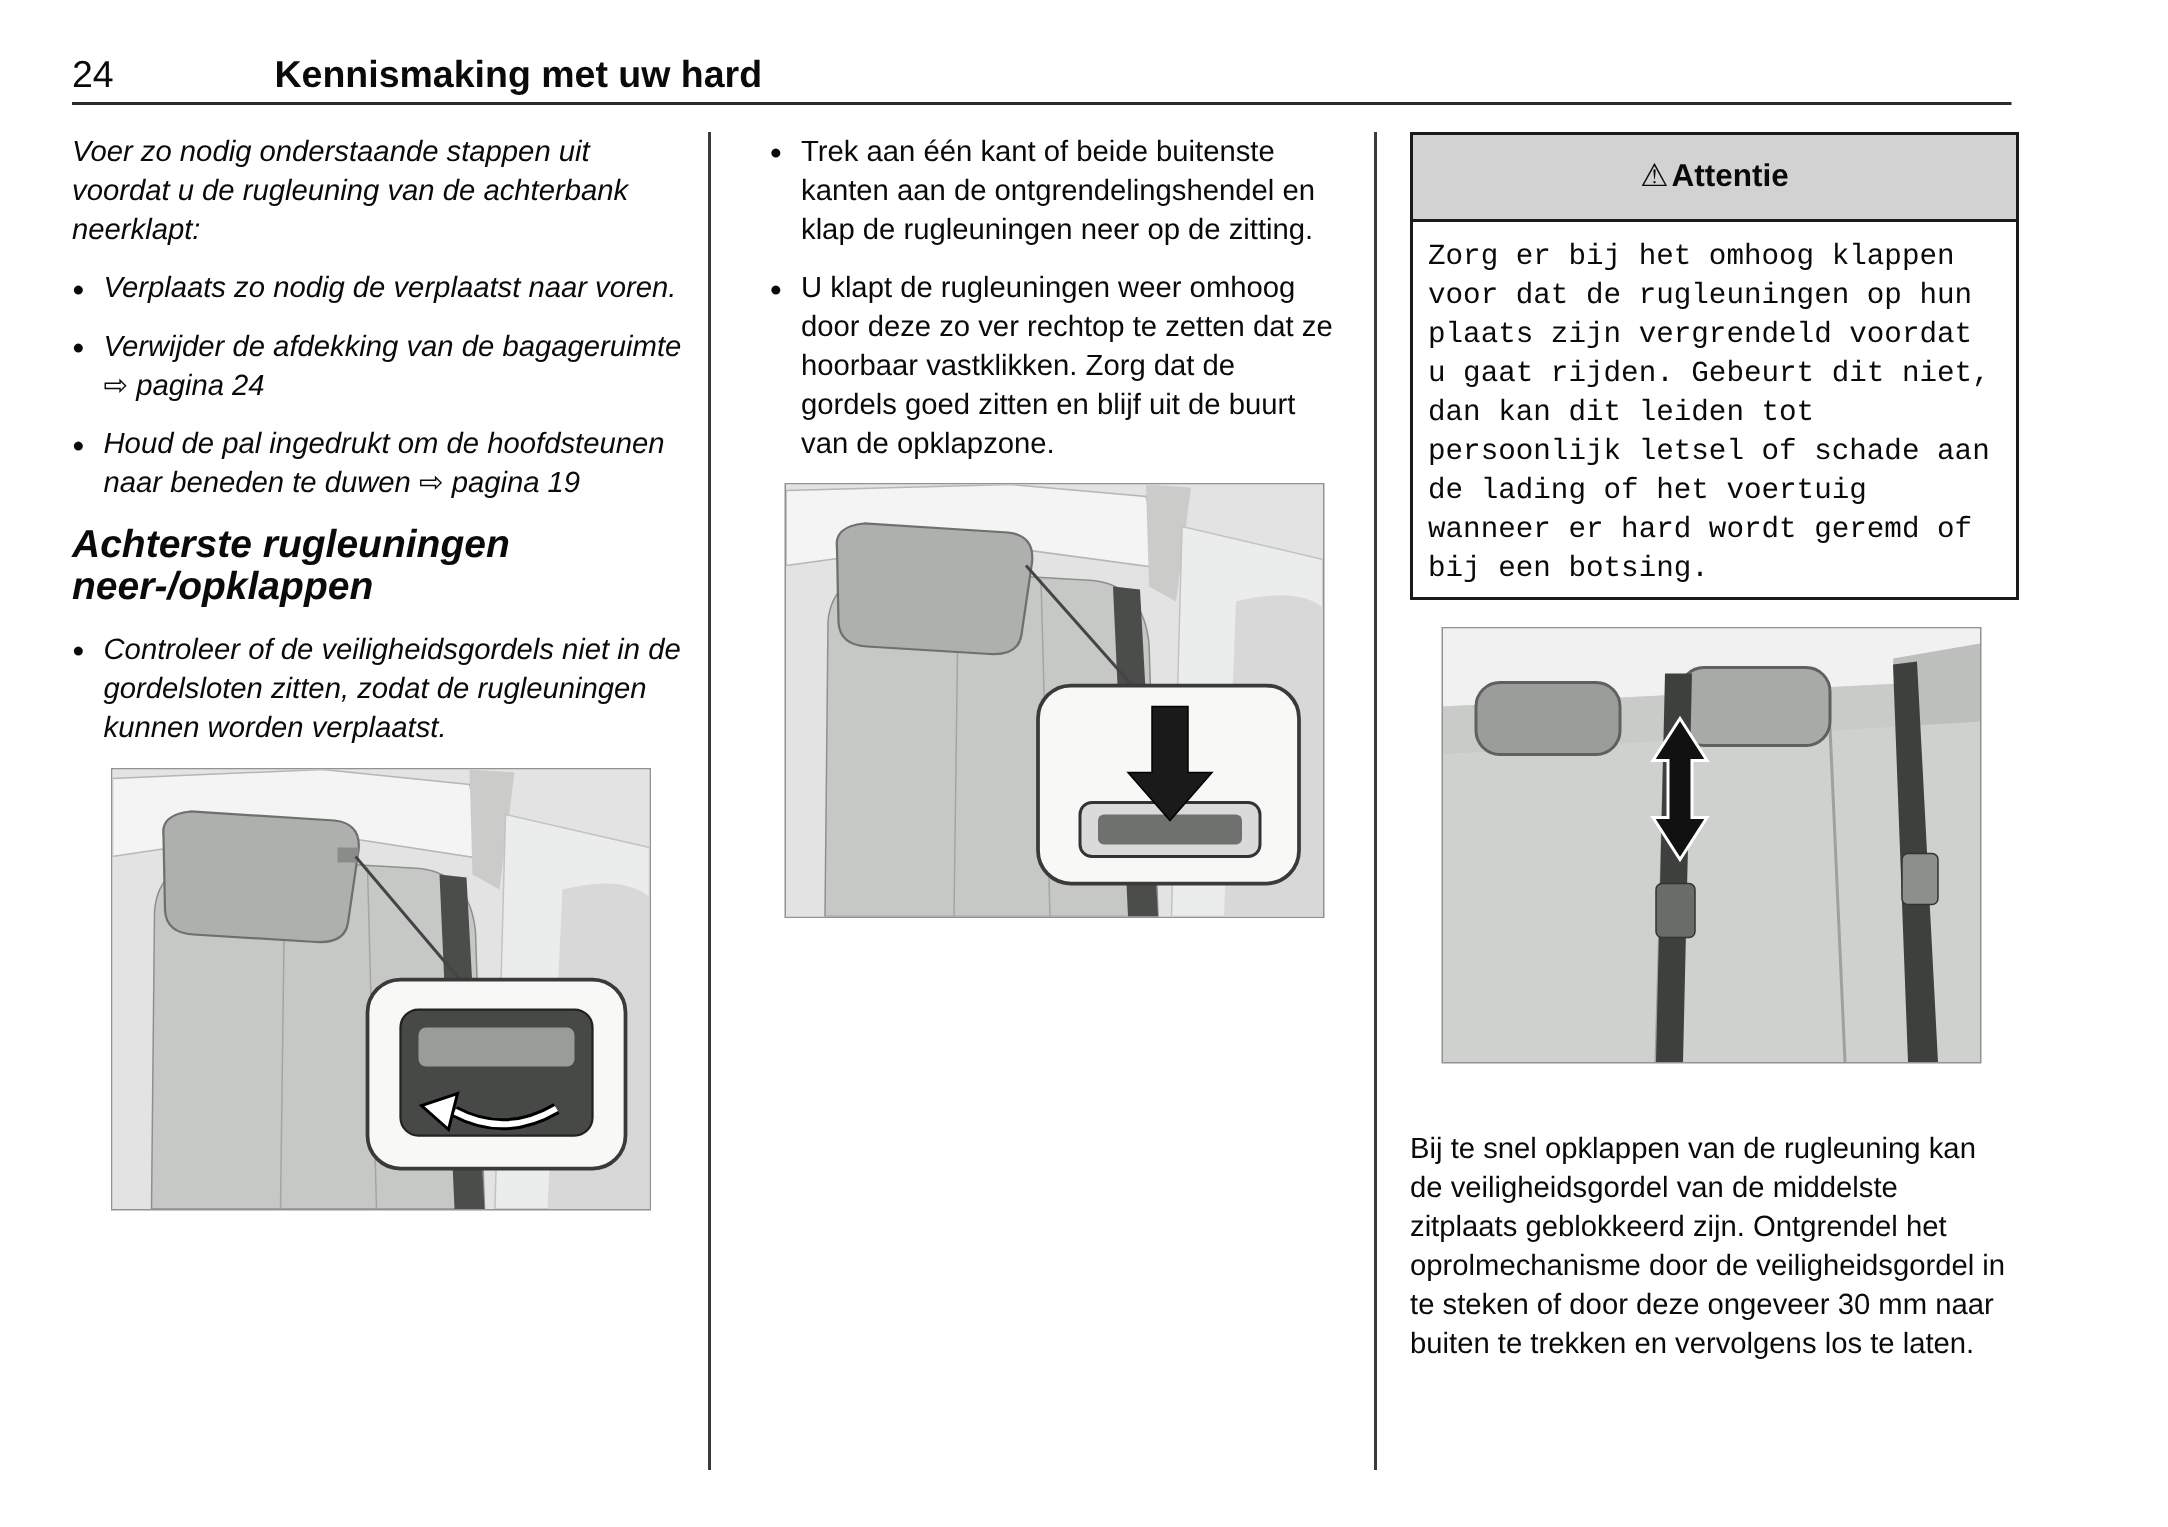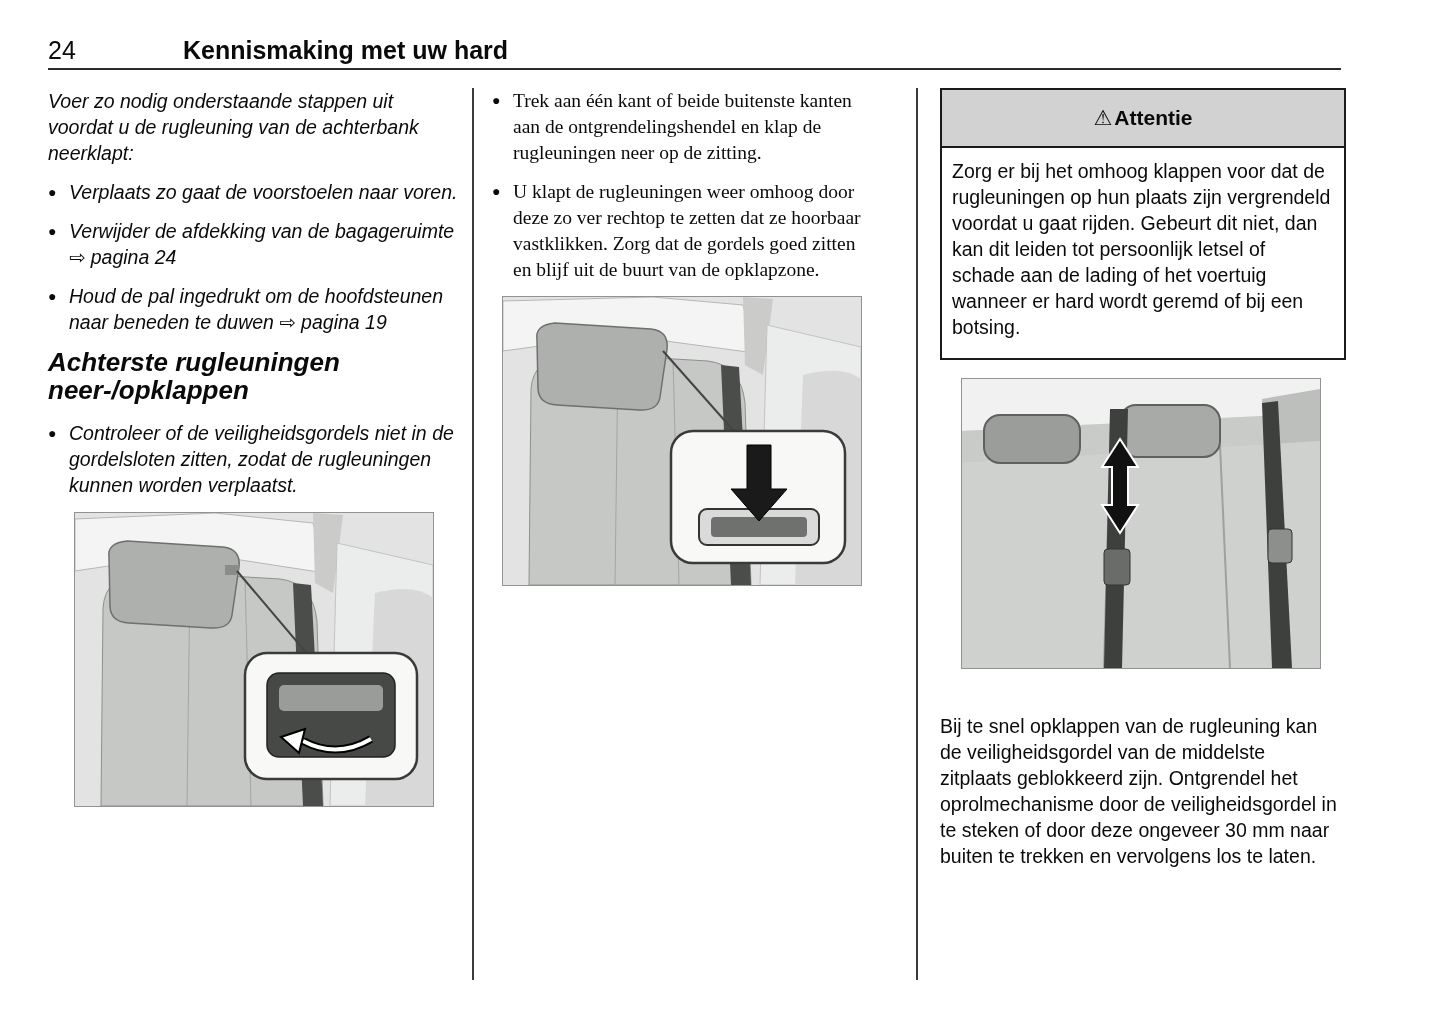--- a/index.html
+++ b/index.html
@@ -12,56 +12,56 @@
   .header-rule{position:absolute;left:48px;top:68px;width:1293px;height:2px;background:#2b2b2b;}
 
   
   .vrule{position:absolute;top:88px;height:892px;width:2px;background:#3b3b3b;}
   .vrule1{left:472px;}
   .vrule2{left:916px;}
 
   
   .col{position:absolute;top:88px;font-size:19.5px;line-height:26px;}
   .col1{left:48px;width:412px;font-style:italic;}
-  .col2{left:492px;width:379px;font-family:Liberation Serif, serif;}
+  .col2{left:513px;width:379px;}
   .col3{left:940px;width:402px;}
 
   .para{margin:0 0 13px 0;}
   .bullet{position:relative;padding-left:21px;margin:0 0 13px 0;}
   .bullet::before{content:"●";position:absolute;left:0;top:0;font-size:14px;line-height:26px;}
   .subheading{margin:8px 0 16px 0;font-size:26px;line-height:28px;font-weight:bold;}
 
   figure.figure{margin:14px auto 0 auto;width:358px;border:1px solid #929292;padding:0;}
   figure.figure svg{display:block;}
   .col2 .figure{margin-top:8px;}
   .col3 .figure{margin-top:18px;}
   .post-figure-para{margin-top:44px;}
 
   
   .warning-box{border:2px solid #1a1a1a;width:402px;}
   .warning-head{background:#d2d2d2;border-bottom:2px solid #1a1a1a;text-align:center;
                 font-weight:bold;font-size:21px;padding:15px 0;line-height:26px;}
   .warning-icon{font-weight:normal;margin-right:2px;}
-  .warning-body{padding:10px 12px 18px 10px;}
+  .warning-body{padding:10px 12px 6px 10px;font-family:Liberation Mono, monospace;}
 </style>
 </head>
 <body>
 
 <div class="page">
 
   <span class="page-num">24</span>
   <span class="page-title">Kennismaking met uw hard</span>
   <div class="header-rule"></div>
 
   <div class="vrule vrule1"></div>
   <div class="vrule vrule2"></div>
 
   <div class="col col1">
     <p class="para">Voer zo nodig onderstaande stappen uit voordat u de rugleuning van de achterbank neerklapt:</p>
-    <div class="bullet">Verplaats zo gaat de voorstoelen naar voren.</div>
+    <div class="bullet">Verplaats zo nodig de verplaatst naar voren.</div>
     <div class="bullet">Verwijder de afdekking van de bagageruimte ⇨ pagina 24</div>
     <div class="bullet">Houd de pal ingedrukt om de hoofdsteunen naar beneden te duwen ⇨ pagina 19</div>
     <h2 class="subheading">Achterste rugleuningen neer-/opklappen</h2>
     <div class="bullet">Controleer of de veiligheidsgordels niet in de gordelsloten zitten, zodat de rugleuningen kunnen worden verplaatst.</div>
 
     <figure class="figure">
       <svg width="358" height="293" viewBox="0 0 358 293" xmlns="http://www.w3.org/2000/svg">
         <rect x="0" y="0" width="358" height="293" fill="#e2e3e2"></rect>
         <polygon points="0,6 140,0 238,10 250,60 120,40 0,58" fill="#f3f4f3" stroke="#b5b6b5"></polygon>
         <polygon points="238,0 268,2 258,80 240,70" fill="#cbccca"></polygon>

